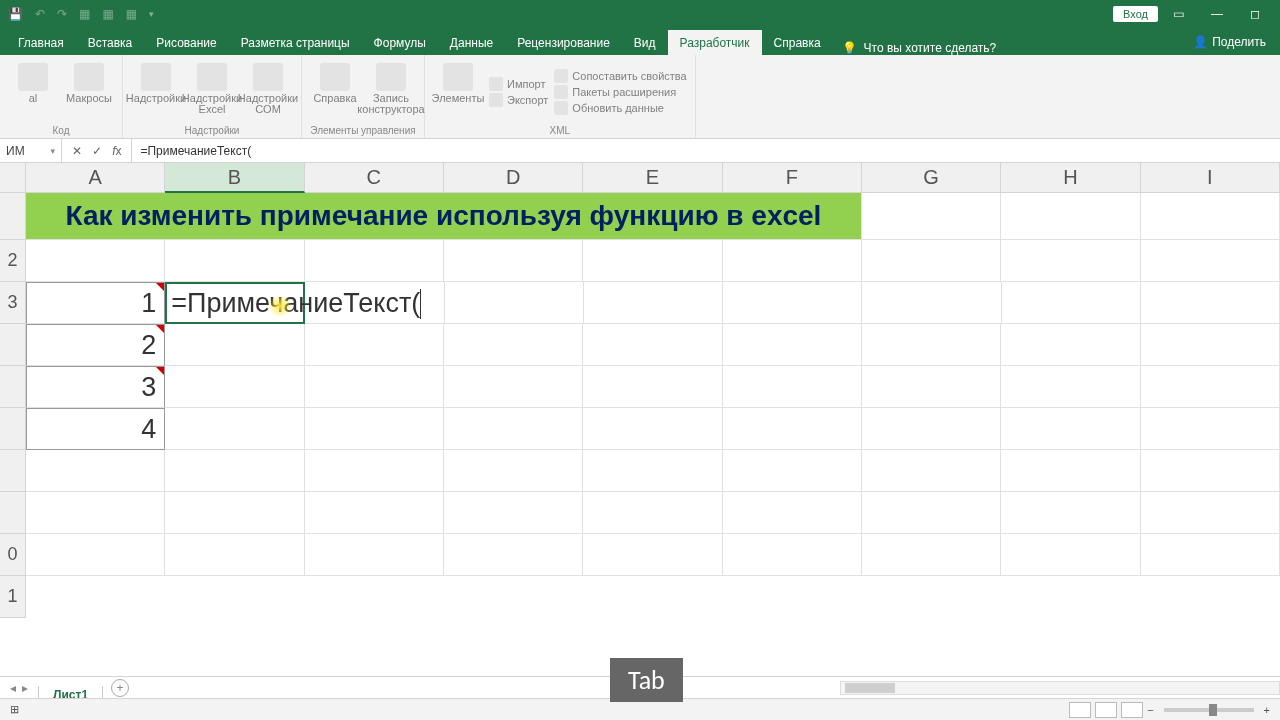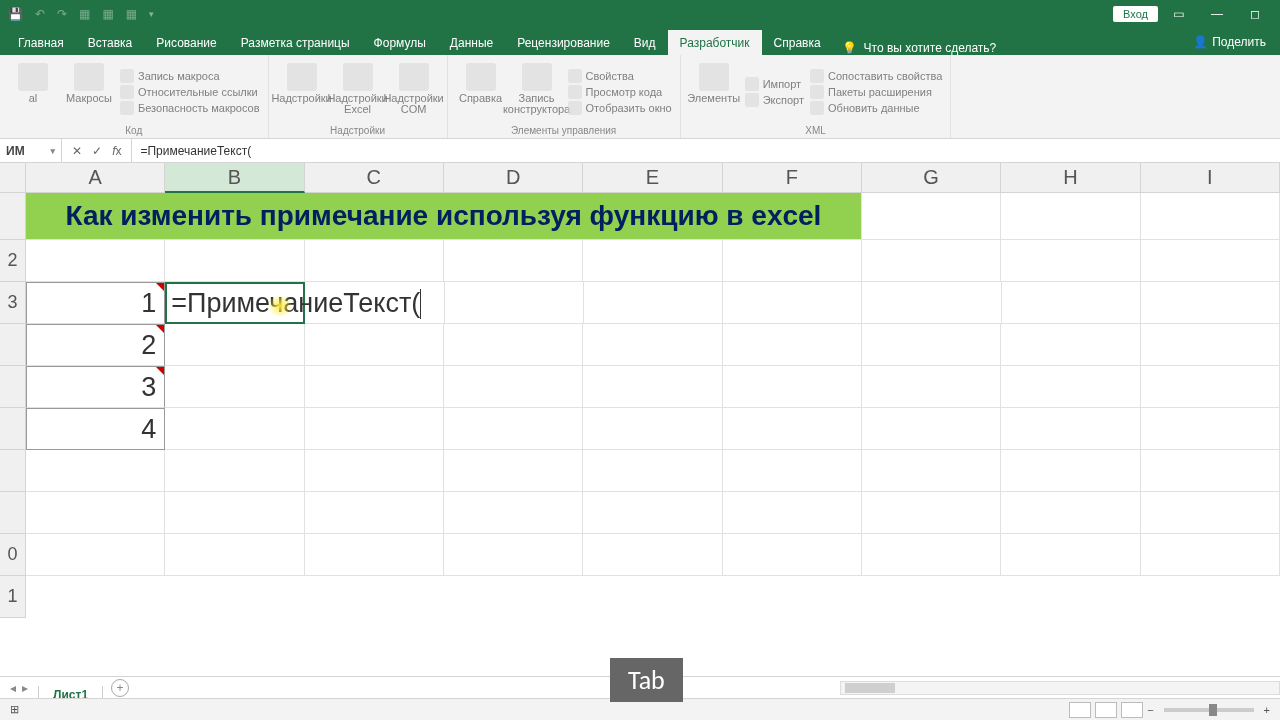--- a/index.html
+++ b/index.html
@@ -22,21 +22,21 @@
 .ribbon-group { border-right: 1px solid #e1e1e1; padding: 4px 8px 2px; display: flex; flex-direction: column; }
 .group-body { flex: 1; display: flex; gap: 6px; }
 .group-label { text-align: center; font-size: 10px; color: #888; padding-top: 1px; }
 .big-btn { display: flex; flex-direction: column; align-items: center; justify-content: flex-start; width: 50px; text-align: center; line-height: 11px; gap: 2px; padding-top: 4px; }
 .big-btn .ic { width: 30px; height: 28px; background: #d8d8d8; border-radius: 3px; opacity: .6; }
 .small-list { display: flex; flex-direction: column; gap: 2px; justify-content: center; }
 .small-item { display: flex; align-items: center; gap: 4px; font-size: 11px; }
 .small-item .ic { width: 14px; height: 14px; background: #d8d8d8; border-radius: 2px; opacity: .6; }
 
 .formula-bar { height: 24px; border-bottom: 1px solid #d4d4d4; display: flex; align-items: center; font-size: 12px; }
-.name-box { width: 62px; border-right: 1px solid #d4d4d4; padding: 0 6px; display: flex; align-items: center; height: 100%; color: #444; font-weight: bold; }
+.name-box { width: 62px; border-right: 1px solid #d4d4d4; padding: 0 6px; display: flex; align-items: center; height: 100%; color: #444; }
 .name-box::after { content: "▾"; margin-left: auto; font-size: 9px; color: #888; }
 .fb-btns { display: flex; align-items: center; gap: 10px; padding: 0 10px; border-right: 1px solid #d4d4d4; height: 100%; color: #666; }
 .fb-input { flex: 1; padding: 0 8px; color: #333; }
 
 .sheet-area { position: relative; height: 540px; overflow: hidden; }
 .corner { position: absolute; left: 0; top: 0; width: 26px; height: 30px; background: #f0f0f0; border-right: 1px solid #d4d4d4; border-bottom: 1px solid #d4d4d4; z-index: 3; }
 .col-headers { position: absolute; top: 0; left: 26px; right: 0; height: 30px; display: flex; z-index: 2; }
 .col-h { border-right: 1px solid #d4d4d4; border-bottom: 1px solid #d4d4d4; background: #f0f0f0; display: flex; align-items: center; justify-content: center; font-size: 20px; color: #555; }
 .col-h.sel { background: #d4e8d8; border-bottom: 2px solid #217346; }
 .row-headers { position: absolute; top: 30px; left: 0; width: 26px; z-index: 2; }
@@ -116,34 +116,20 @@
   <div class="ribbon-group">
     <div class="group-body">
       <div class="big-btn">
           <div class="ic"></div>
           <span>al</span>
         </div>
       <div class="big-btn">
           <div class="ic"></div>
           <span>Макросы</span>
         </div>
-      <div class="small-list">
-        <div class="small-item">
-            <div class="ic"></div>
-            <span>Запись макроса</span>
-          </div>
-        <div class="small-item">
-            <div class="ic"></div>
-            <span>Относительные ссылки</span>
-          </div>
-        <div class="small-item">
-            <div class="ic"></div>
-            <span>Безопасность макросов</span>
-          </div>
-      </div>
     </div>
     <div class="group-label">Код</div>
   </div>
   <div class="ribbon-group">
     <div class="group-body">
       <div class="big-btn">
           <div class="ic"></div>
           <span>Надстройки</span>
         </div>
       <div class="big-btn">
@@ -160,34 +146,20 @@
   <div class="ribbon-group">
     <div class="group-body">
       <div class="big-btn">
           <div class="ic"></div>
           <span>Справка</span>
         </div>
       <div class="big-btn">
           <div class="ic"></div>
           <span>Запись конструктора</span>
         </div>
-      <div class="small-list">
-        <div class="small-item">
-            <div class="ic"></div>
-            <span>Свойства</span>
-          </div>
-        <div class="small-item">
-            <div class="ic"></div>
-            <span>Просмотр кода</span>
-          </div>
-        <div class="small-item">
-            <div class="ic"></div>
-            <span>Отобразить окно</span>
-          </div>
-      </div>
     </div>
     <div class="group-label">Элементы управления</div>
   </div>
   <div class="ribbon-group">
     <div class="group-body">
       <div class="big-btn">
           <div class="ic"></div>
           <span>Элементы</span>
         </div>
       <div class="small-list">

